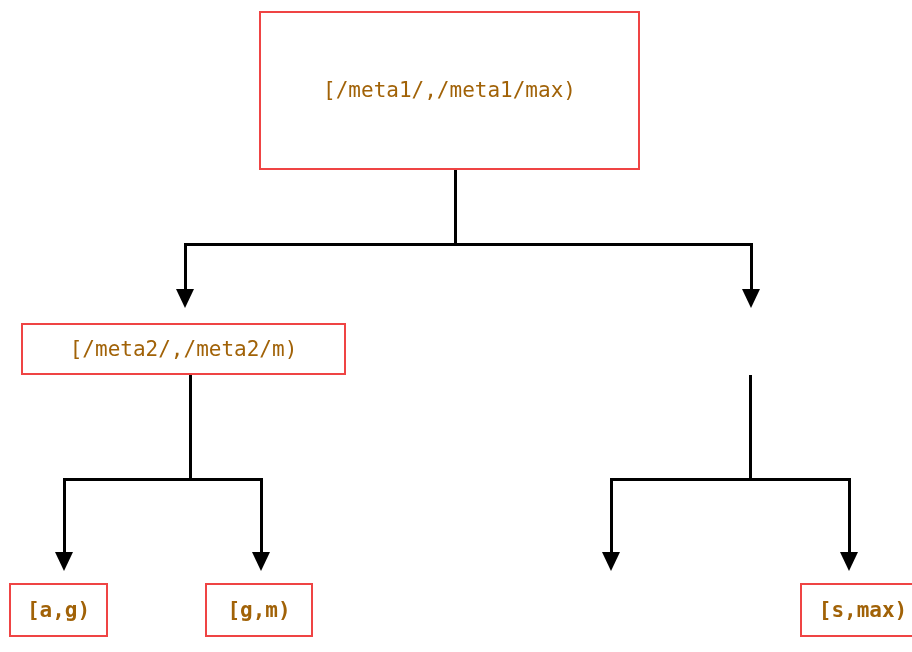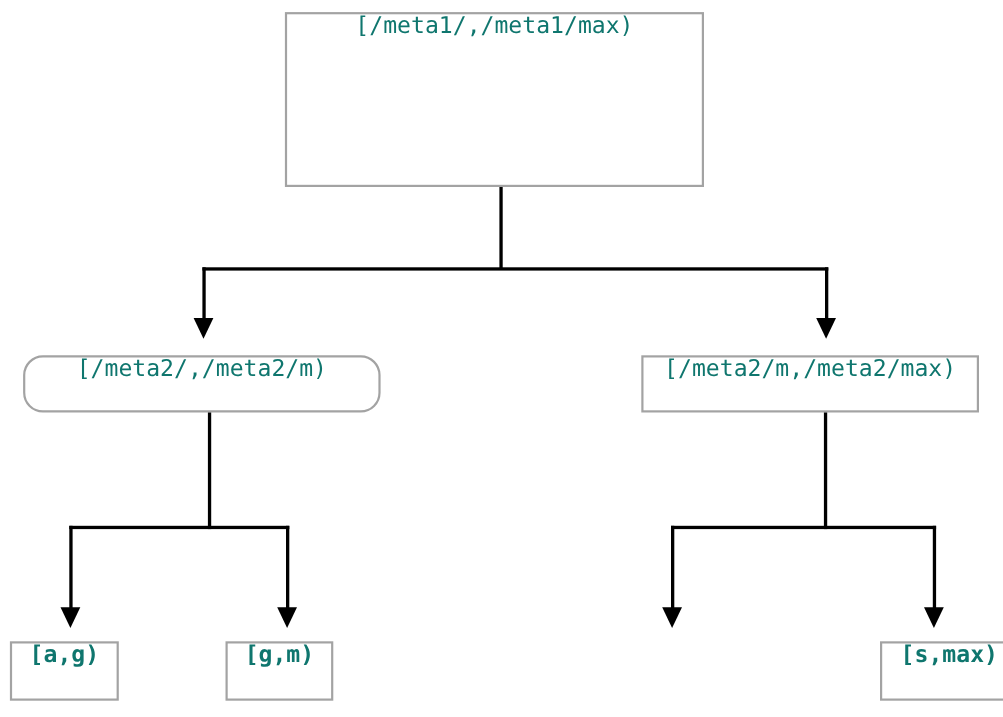--- a/index.html
+++ b/index.html
@@ -12,63 +12,62 @@
     position: relative;
     width: 912px;
     height: 652px;
     background: #ffffff;
     overflow: hidden;
     font-family: "DejaVu Sans Mono", "Liberation Mono", monospace;
   }
   .node {
     position: absolute;
     box-sizing: border-box;
-    border: 2px solid #a3a3a3;
+    border: 2px solid #ef4444;
     background: #ffffff;
     display: flex;
-    align-items: flex-start;
+    align-items: center;
     justify-content: center;
-    color: #0f766e;
+    color: #a16207;
     white-space: pre;
     letter-spacing: 0px;
   }
   .node-label {
     display: block;
     line-height: 1;
   }
   .node-root {
     left: 259px;
     top: 11px;
     width: 381px;
     height: 159px;
     font-size: 21px;
   }
   .node-l2-left {
     left: 21px;
     top: 323px;
     width: 325px;
     height: 52px;
     font-size: 21px;
-    border-radius: 18px;
   }
   .node-l2-right {
     left: 583px;
     top: 323px;
     width: 307px;
     height: 52px;
     font-size: 21px;
   }
   .node-leaf {
     height: 54px;
     top: 583px;
     font-size: 21px;
     font-weight: bold;
   }
   .leaf-ag   { left: 9px;   width: 99px;  }
-  .leaf-gm   { left: 205px; width: 98px;  }
+  .leaf-gm   { left: 205px; width: 108px;  }
   .leaf-ms   { left: 553px; width: 101px; }
   .leaf-smax { left: 777px; width: 126px; margin-left: 23px; }
 
   
   .vline {
     position: absolute;
     width: 3px;
     background: #000000;
   }
   .hline {
@@ -122,23 +121,20 @@
   <div class="hline c1-bar"></div>
   <div class="vline c1-drop-l"></div>
   <div class="vline c1-drop-r"></div>
   <div class="arrow c1-arrow-l"></div>
   <div class="arrow c1-arrow-r"></div>
 
   <div class="node node-l2-left">
     <span class="node-label">[/meta2/,/meta2/m)</span>
   </div>
 
-  <div class="node node-l2-right">
-    <span class="node-label">[/meta2/m,/meta2/max)</span>
-  </div>
 
   <div class="vline c2l-stem"></div>
   <div class="hline c2l-bar"></div>
   <div class="vline c2l-drop-l"></div>
   <div class="vline c2l-drop-r"></div>
   <div class="arrow c2l-arrow-l"></div>
   <div class="arrow c2l-arrow-r"></div>
 
   <div class="vline c2r-stem"></div>
   <div class="hline c2r-bar"></div>

